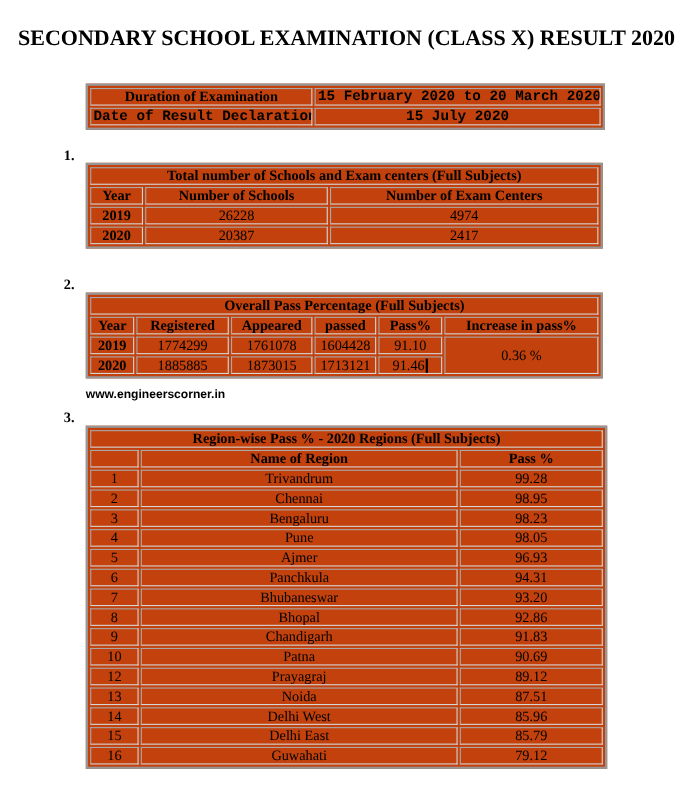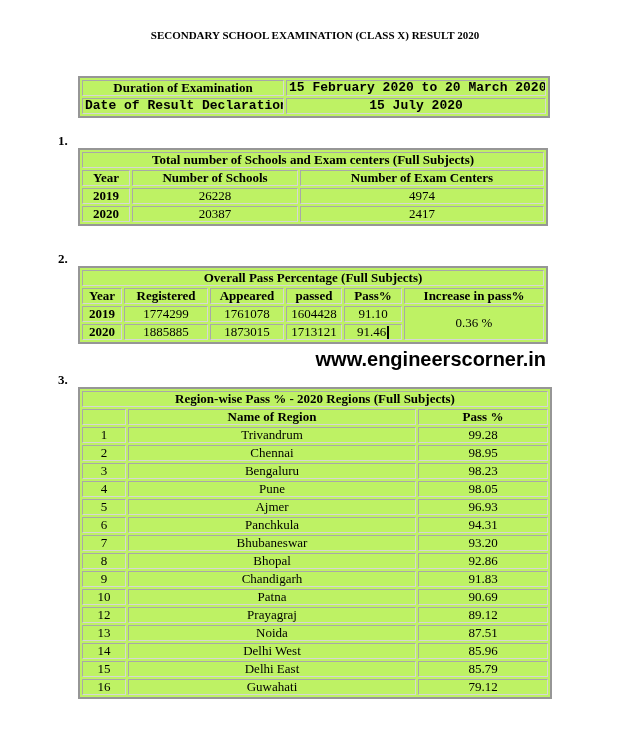--- a/index.html
+++ b/index.html
@@ -7,34 +7,34 @@
   body {
     width: 630px; height: 736px;
     background: #ffffff;
     color: #000000;
     font-family: "Liberation Serif", serif;
     overflow: hidden;
   }
   .page-title {
     margin: 26px 0 0 0;
     text-align: center;
-    font-size: 11px;
+    font-size: 20px;
     font-weight: bold;
     line-height: 18px;
     font-family: "Liberation Serif", serif;
   }
   .content { width: 468px; margin-left: 78px; }
 
   table.tbl {
     border-collapse: separate;
     border-spacing: 2px;
     border: 2px solid #969696;
     table-layout: fixed;
     width: 468px;
-    background: #bef264;
+    background: #c2410c;
   }
   table.tbl td {
     border: 1px solid;
     border-color: #a8a8a8 #d6d6d6 #d6d6d6 #a8a8a8;
     text-align: center;
     vertical-align: middle;
     font-size: 13px;
     line-height: 14px;
     height: 16px;
     padding: 0 2px;
@@ -58,24 +58,24 @@
   .tbl-after-num { margin-top: 1px; }
 
   td.span-title { font-weight: bold; }
   td.col-header { font-weight: bold; }
   td.year-cell  { font-weight: bold; }
 
   table.regions-table td { height: 15px; }
 
   .watermark {
     margin-top: 5px;
-    text-align: right;
+    text-align: left;
     font-family: "Liberation Sans", sans-serif;
     font-weight: bold;
-    font-size: 20px;
+    font-size: 11px;
     line-height: 20px;
     color: #000000;
   }
   .caret {
     display: inline-block;
     width: 2px;
     height: 13px;
     background: #000000;
     vertical-align: text-bottom;
     margin-left: 1px;

